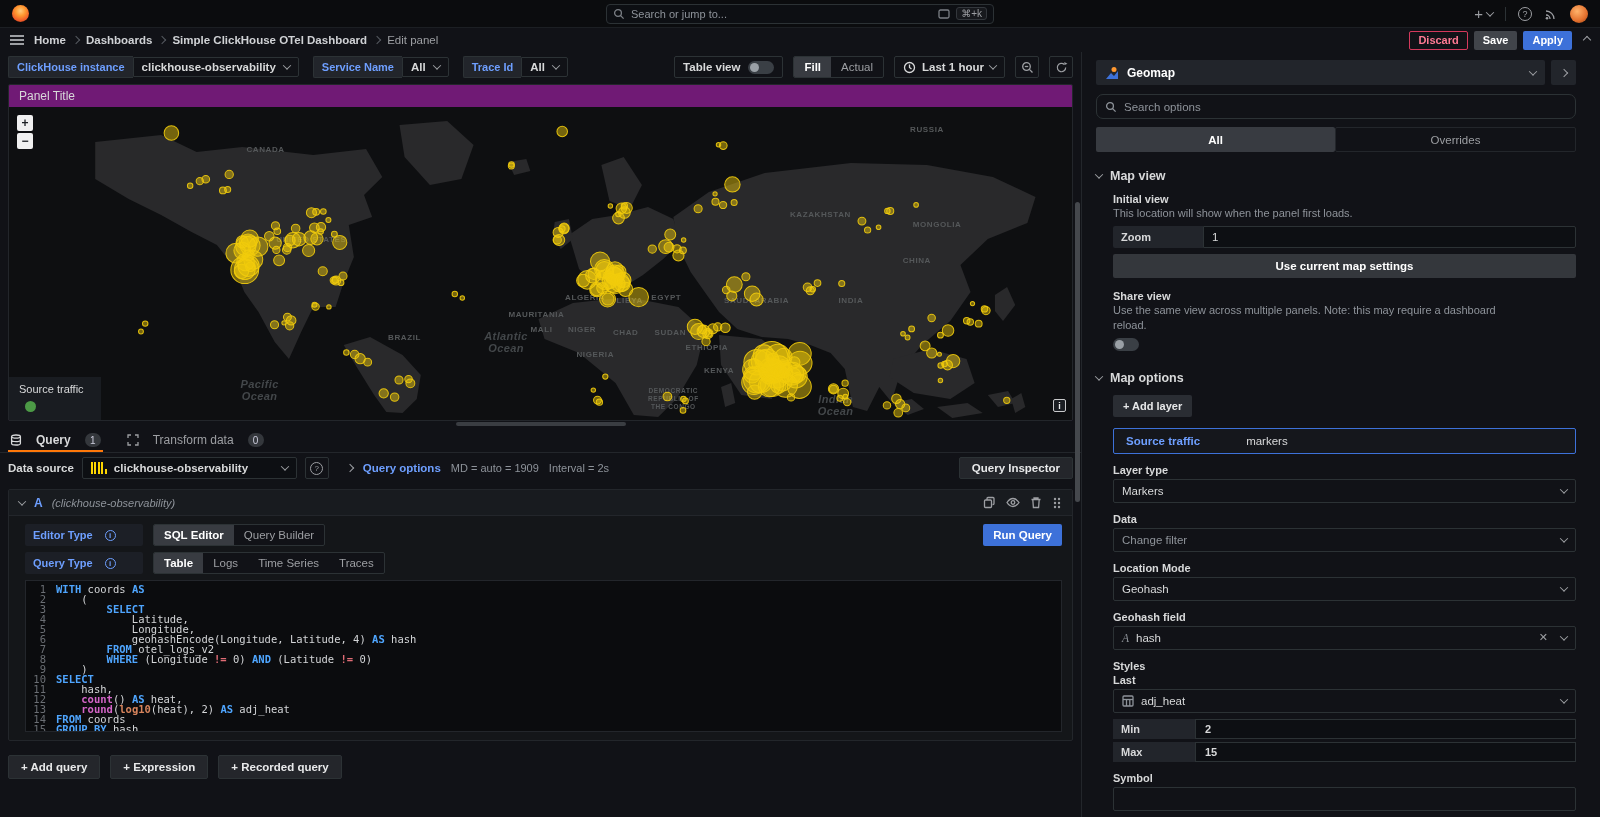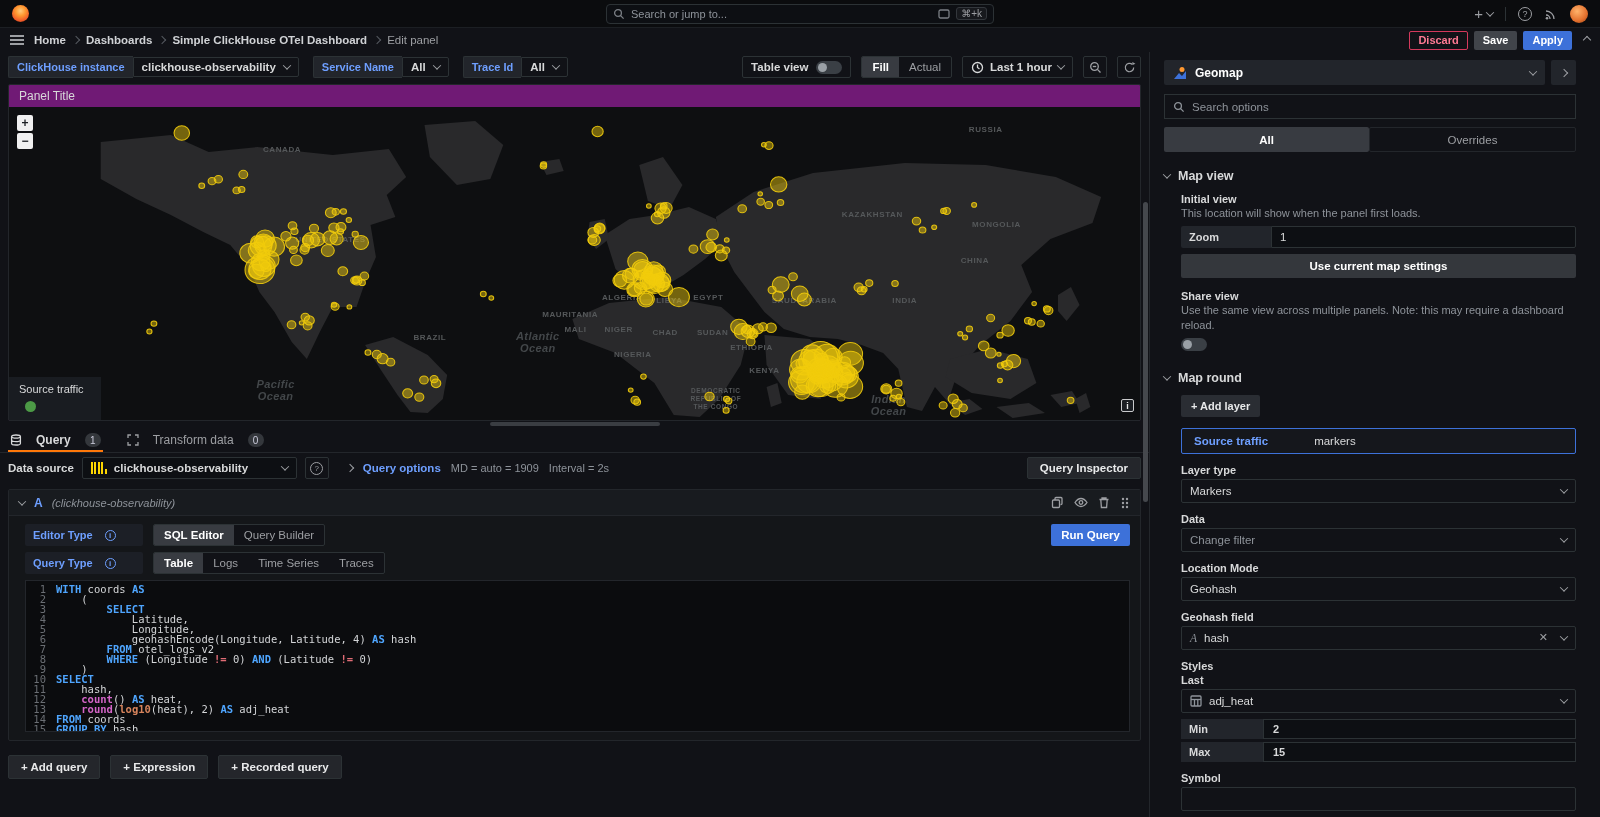--- a/index.html
+++ b/index.html
@@ -101,25 +101,25 @@
   .cline{display:flex;height:10px}
   .lnum{width:30px;text-align:right;padding-right:10px;color:#6a6e73;flex:none}
   .ccode{white-space:pre;color:#d4d6d8}
   .c-kw{color:#4fa6ff;font-weight:700}
   .c-fn{color:#d465c8;font-weight:700}
   .c-fn2{color:#d7845c;font-weight:700}
   .c-op{color:#e06c75;font-weight:700}
   .qfooter{display:flex;gap:10px;margin:14px 8px}
   .gbtn{background:#24262b;border:1px solid #2c3235;color:#e8e9ea;font-weight:700;font-size:11.5px;height:24px;display:flex;align-items:center;padding:0 12px;border-radius:2px;cursor:pointer;gap:6px}
   
-  .sidebar{width:451px;border-left:1px solid #23262b;background:#111217;padding:8px 24px 0 14px;overflow:hidden}
+  .sidebar{width:519px;border-left:1px solid #23262b;background:#111217;padding:8px 24px 0 14px;overflow:hidden}
   .opt-header{display:flex;align-items:center;gap:6px}
   .opt-title-box{flex:1;height:25px;background:#22252b;border-radius:2px;display:flex;align-items:center;gap:8px;padding:0 9px;color:#fff;font-weight:700}
   .opt-collapse{width:25px;height:25px;background:#22252b;border-radius:2px;display:flex;align-items:center;justify-content:center;color:#9d9fa3}
-  .opt-search{margin-top:9px;height:25px;border:1px solid #2c3235;border-radius:0;display:flex;align-items:center;gap:7px;padding:0 8px;color:#8e939a;font-size:11.5px}
+  .opt-search{margin-top:9px;height:25px;border:1px solid #2c3235;border-radius:7px;display:flex;align-items:center;gap:7px;padding:0 8px;color:#8e939a;font-size:11.5px}
   .opt-tabs{margin-top:8px;display:flex;height:25px}
   .opt-tabs .t{flex:1;display:flex;align-items:center;justify-content:center;font-size:11.5px}
   .opt-tabs .t.on{background:#383b41;color:#fff;border-radius:2px;font-weight:700}
   .opt-tabs .t.off{border:1px solid #23262b;color:#9d9fa3;border-radius:2px}
   .sect{margin-top:17px}
   .sect-head{display:flex;align-items:center;gap:8px;color:#d8d9da;font-weight:700;font-size:12.5px}
   .sect-body{padding-left:17px}
   .glabel{margin-top:10px;margin-bottom:3px;font-size:11px;font-weight:700;color:#d8d9da}
   .gdesc{font-size:11px;color:#8e939a;margin-bottom:5px;line-height:1.35}
   .kvrow{display:flex;height:22px;margin-bottom:4px}
@@ -788,21 +788,21 @@
         <div class="wbtn">Use current map settings</div>
         <div class="glabel" style="margin-top:12px">Share view</div>
         <div class="gdesc" style="max-width:410px;margin-top:-2px">Use the same view across multiple panels. Note: this may require a dashboard reload.</div>
         <span class="toggle"></span>
       </div>
     </div>
 
     <div class="sect">
       <div class="sect-head">
         <i class="chv down" style="color:#9d9fa3"></i>
-          <span>Map round</span>
+          <span>Map options</span>
       </div>
       <div class="sect-body">
         <span class="addlayer">+ Add layer</span>
         <div class="layerrow">
           <span class="nm">Source traffic</span>
           <span class="kind">markers</span>
         </div>
 
         <div class="glabel">Layer type</div>
         <div class="select">

